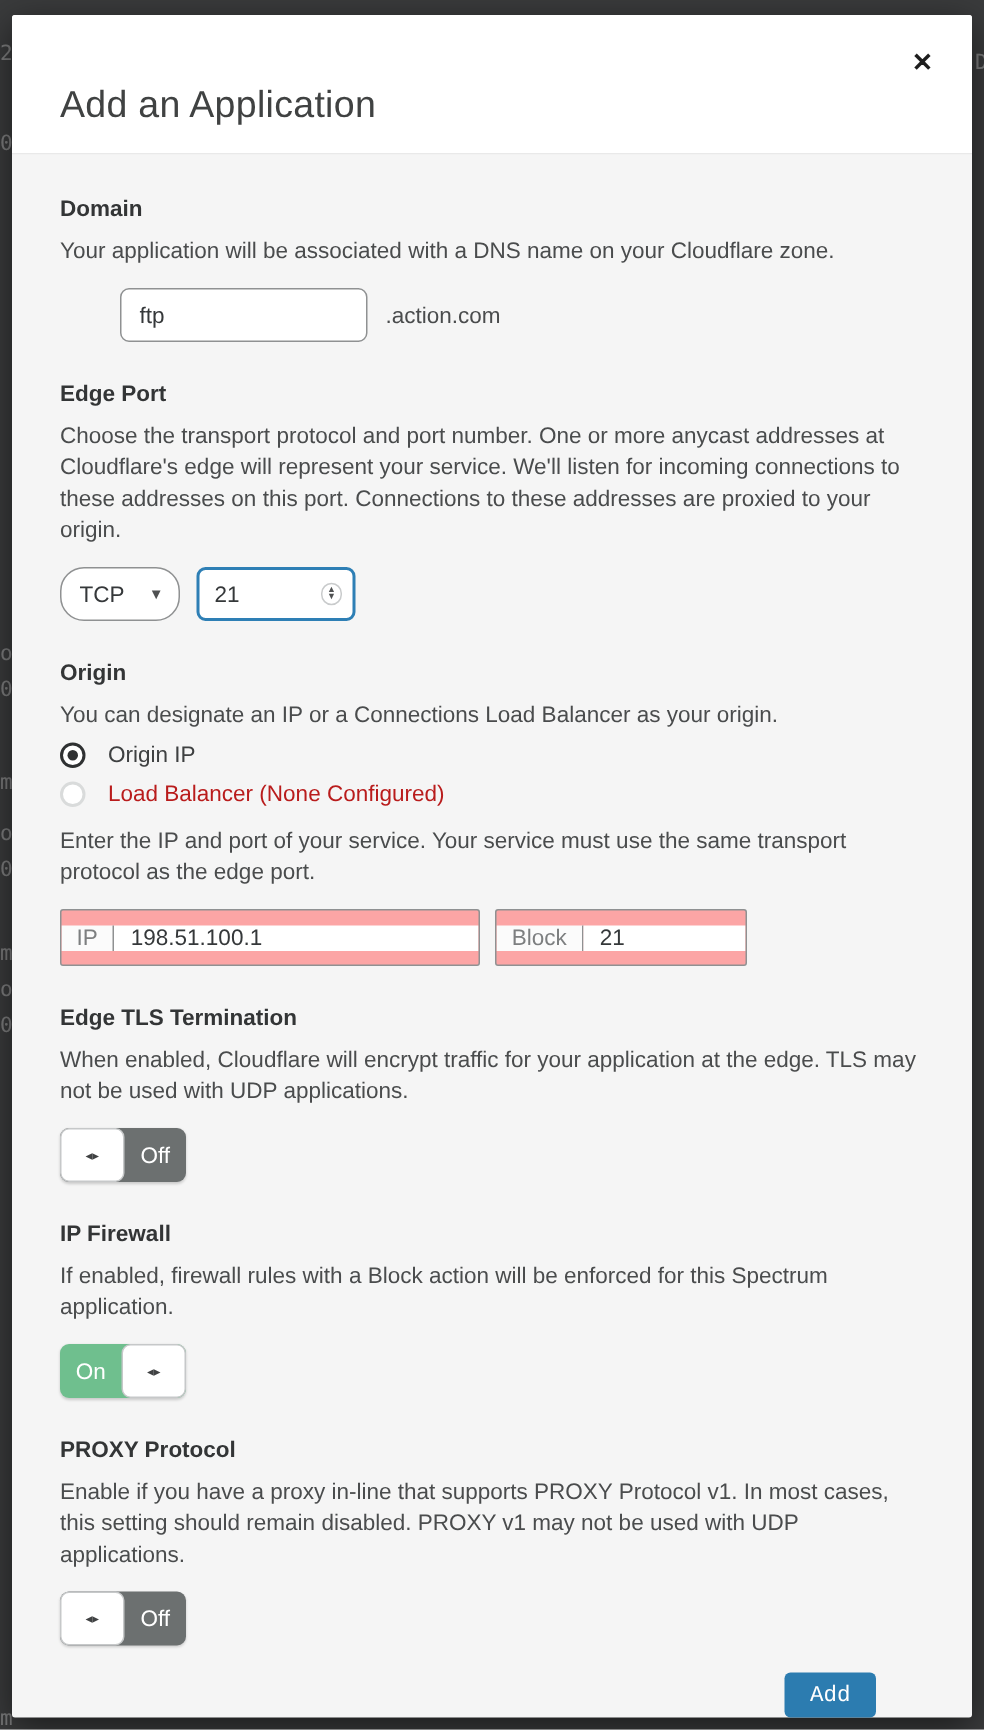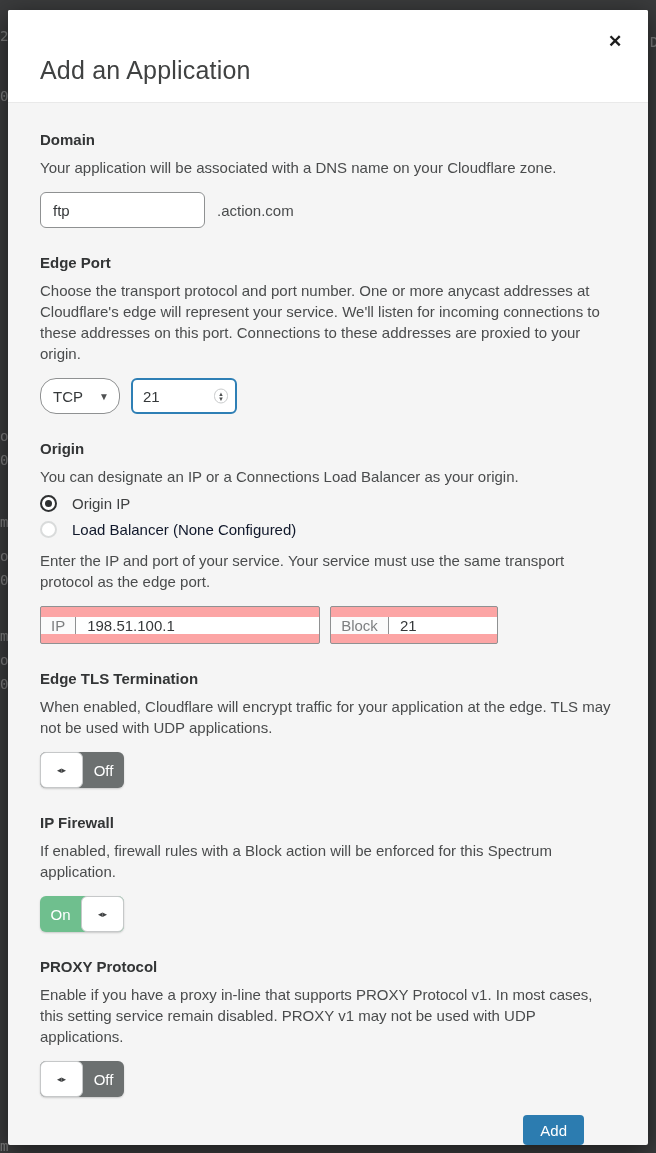--- a/index.html
+++ b/index.html
@@ -40,21 +40,21 @@
   .field h3 { margin:0 0 9px 0; font-size:15px; font-weight:700; color:#333536; }
   .desc { margin:0 0 14px 0; line-height:21px; max-width:578px; color:#4a4c4d; }
 
   .row { display:flex; align-items:center; }
 
   .text-input {
     height:36px; border:1px solid #8f9192; border-radius:6px; background:#fff;
     padding:0 12px; font-size:15px; color:#35383a; outline:none;
     font-family:"Liberation Sans", sans-serif;
   }
-  .domain-input { width:165px; }
+  .domain-input { width:165px;margin-left:40px; }
   .suffix { margin-left:12px; color:#4a4c4d; }
 
   
   .select {
     width:80px; height:36px; border:1px solid #8f9192; border-radius:16px;
     background:#fff; display:inline-flex; align-items:center;
     justify-content:space-between; padding:0 10px 0 12px; margin-right:11px;
     color:#35383a; cursor:pointer;
   }
   .chev { font-size:10px; color:#4f5152; }
@@ -83,21 +83,21 @@
   .radio {
     width:17px; height:17px; border-radius:50%; background:#fff; position:relative;
     border:2px solid #2f3132; flex:0 0 17px;
   }
   .radio.checked::after {
     content:""; position:absolute; left:3px; top:3px; width:7px; height:7px;
     border-radius:50%; background:#2f3132;
   }
   .radio.disabled { border:2px solid #d9dbdb; cursor:default; }
   .radio-label { margin-left:15px; color:#3e4041; }
-  .radio-label.disabled { color:#0f172a; }
+  .radio-label.disabled { color:#b91c1c; }
 
   
   .igroup {
     display:inline-flex; height:38px; border:1px solid #8f9192; border-radius:2px;
     background:#fca5a5; overflow:hidden; align-items:center;
   }
   .igroup .prefix {
     display:flex; align-items:center; padding:0 10px; background:#fbfbfb;
     border-right:1px solid #8f9192; color:#7d7f80; font-size:15px;
   }
@@ -124,21 +124,21 @@
     width:43px; flex:0 0 43px; background:#fff; border:1px solid #c6c8c9;
     border-radius:6px; display:flex; align-items:center; justify-content:center;
   }
   .arrows { font-size:9px; color:#404243; letter-spacing:0; }
 
   
   .footer { padding:2px 32px 0; text-align:right; }
   .add-btn {
     background:#2c7cb0; color:#fff; border:none; border-radius:4px;
     height:30px; padding:0 17px; font-size:15px; cursor:pointer;
-    font-family:Liberation Sans, sans-serif;
+    font-family:Liberation Mono, monospace;
   }
 </style>
 </head>
 <body>
 
 <div id="backdrop">
     <span class="backdrop-glyph" style="left: 0px; top: 28px;">2</span>
     <span class="backdrop-glyph" style="left: 650px; top: 34px;">D</span>
     <span class="backdrop-glyph" style="left: 0px; top: 88px;">0</span>
     <span class="backdrop-glyph" style="left: 0px; top: 428px;">or</span>
@@ -229,21 +229,21 @@
       <div class="toggle on">
         <span class="state">On</span>
         <span class="knob">
           <span class="arrows">◂▸</span>
         </span>
       </div>
     </section>
 
     <section class="field" style="margin-bottom:16px;">
       <h3>PROXY Protocol</h3>
-      <p class="desc">Enable if you have a proxy in-line that supports PROXY Protocol v1. In most cases, this setting service remain disabled. PROXY v1 may not be used with UDP applications.</p>
+      <p class="desc">Enable if you have a proxy in-line that supports PROXY Protocol v1. In most cases, this setting should remain disabled. PROXY v1 may not be used with UDP applications.</p>
       <div class="toggle off">
         <span class="knob">
           <span class="arrows">◂▸</span>
         </span>
         <span class="state">Off</span>
       </div>
     </section>
 
     <div class="footer">
       <button class="add-btn">Add</button>

